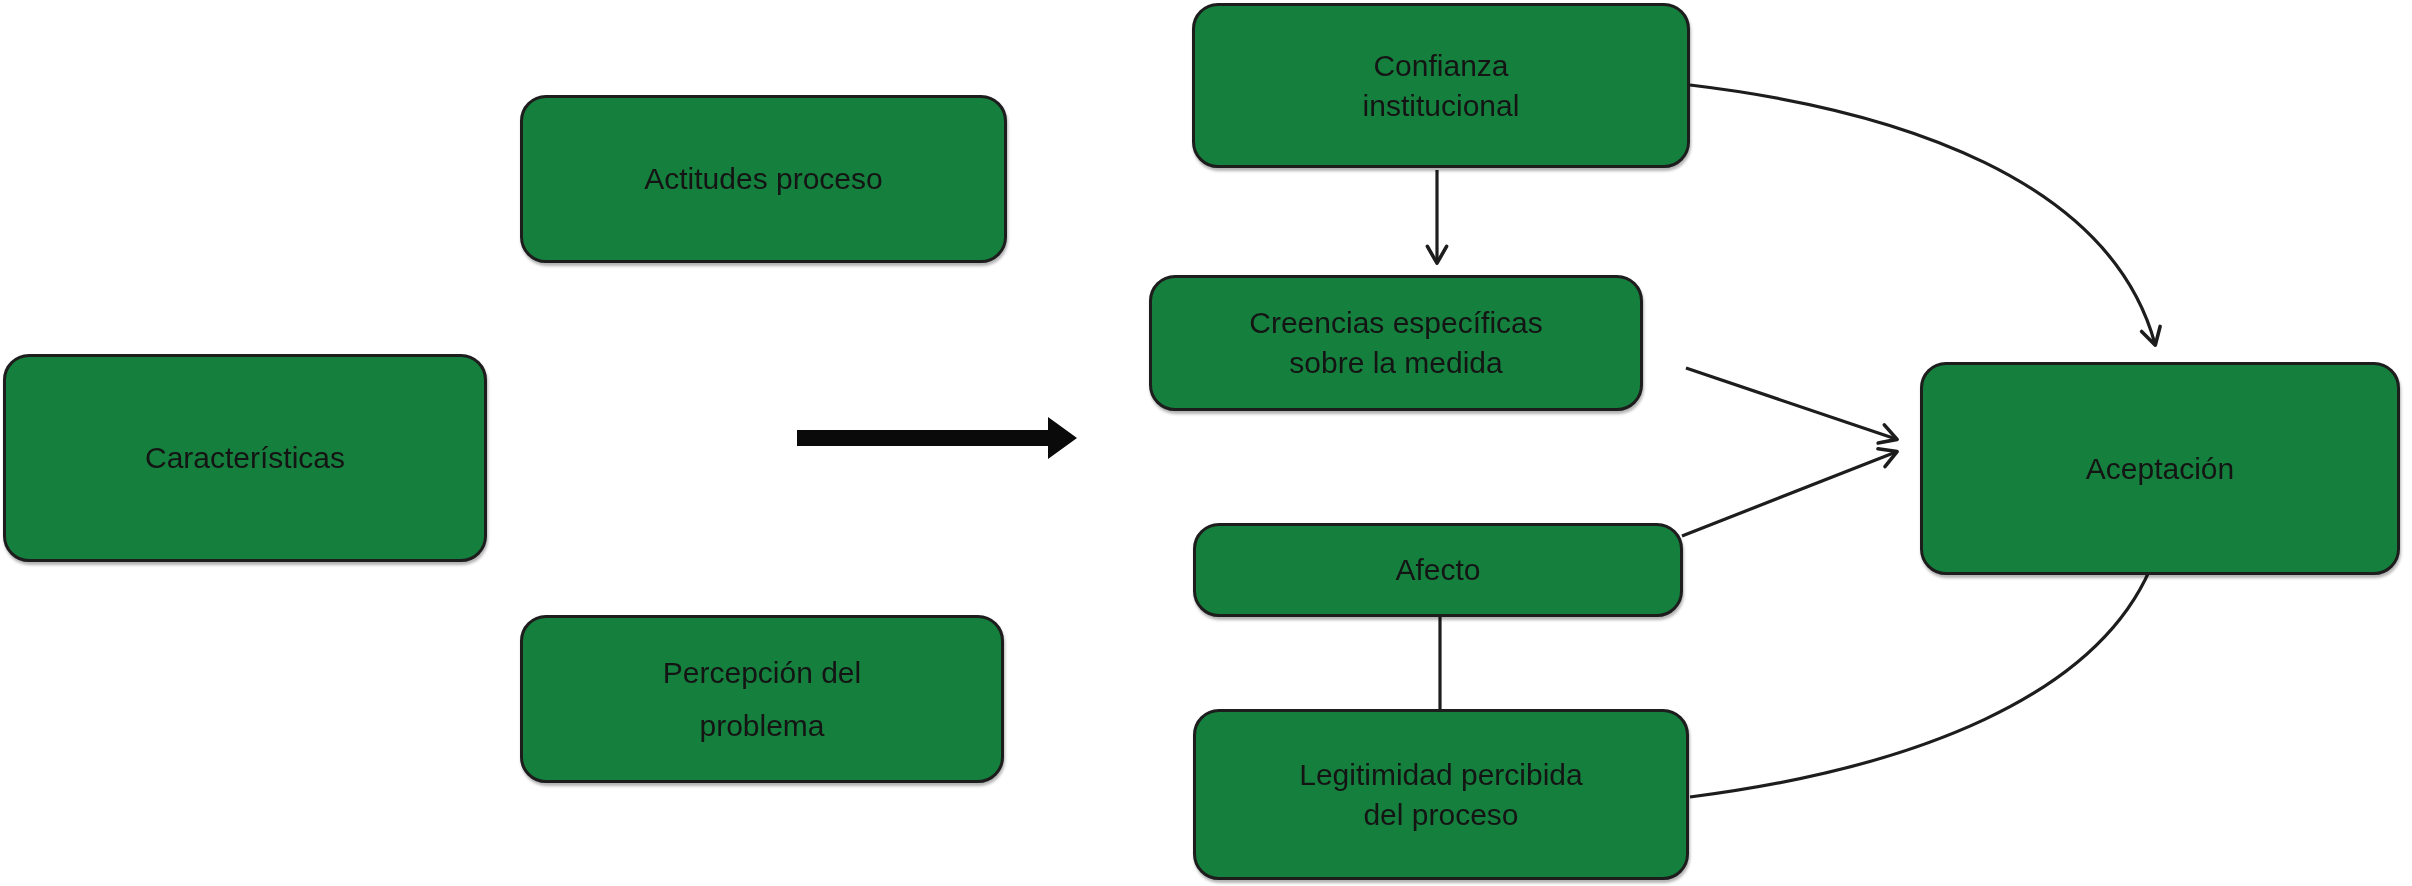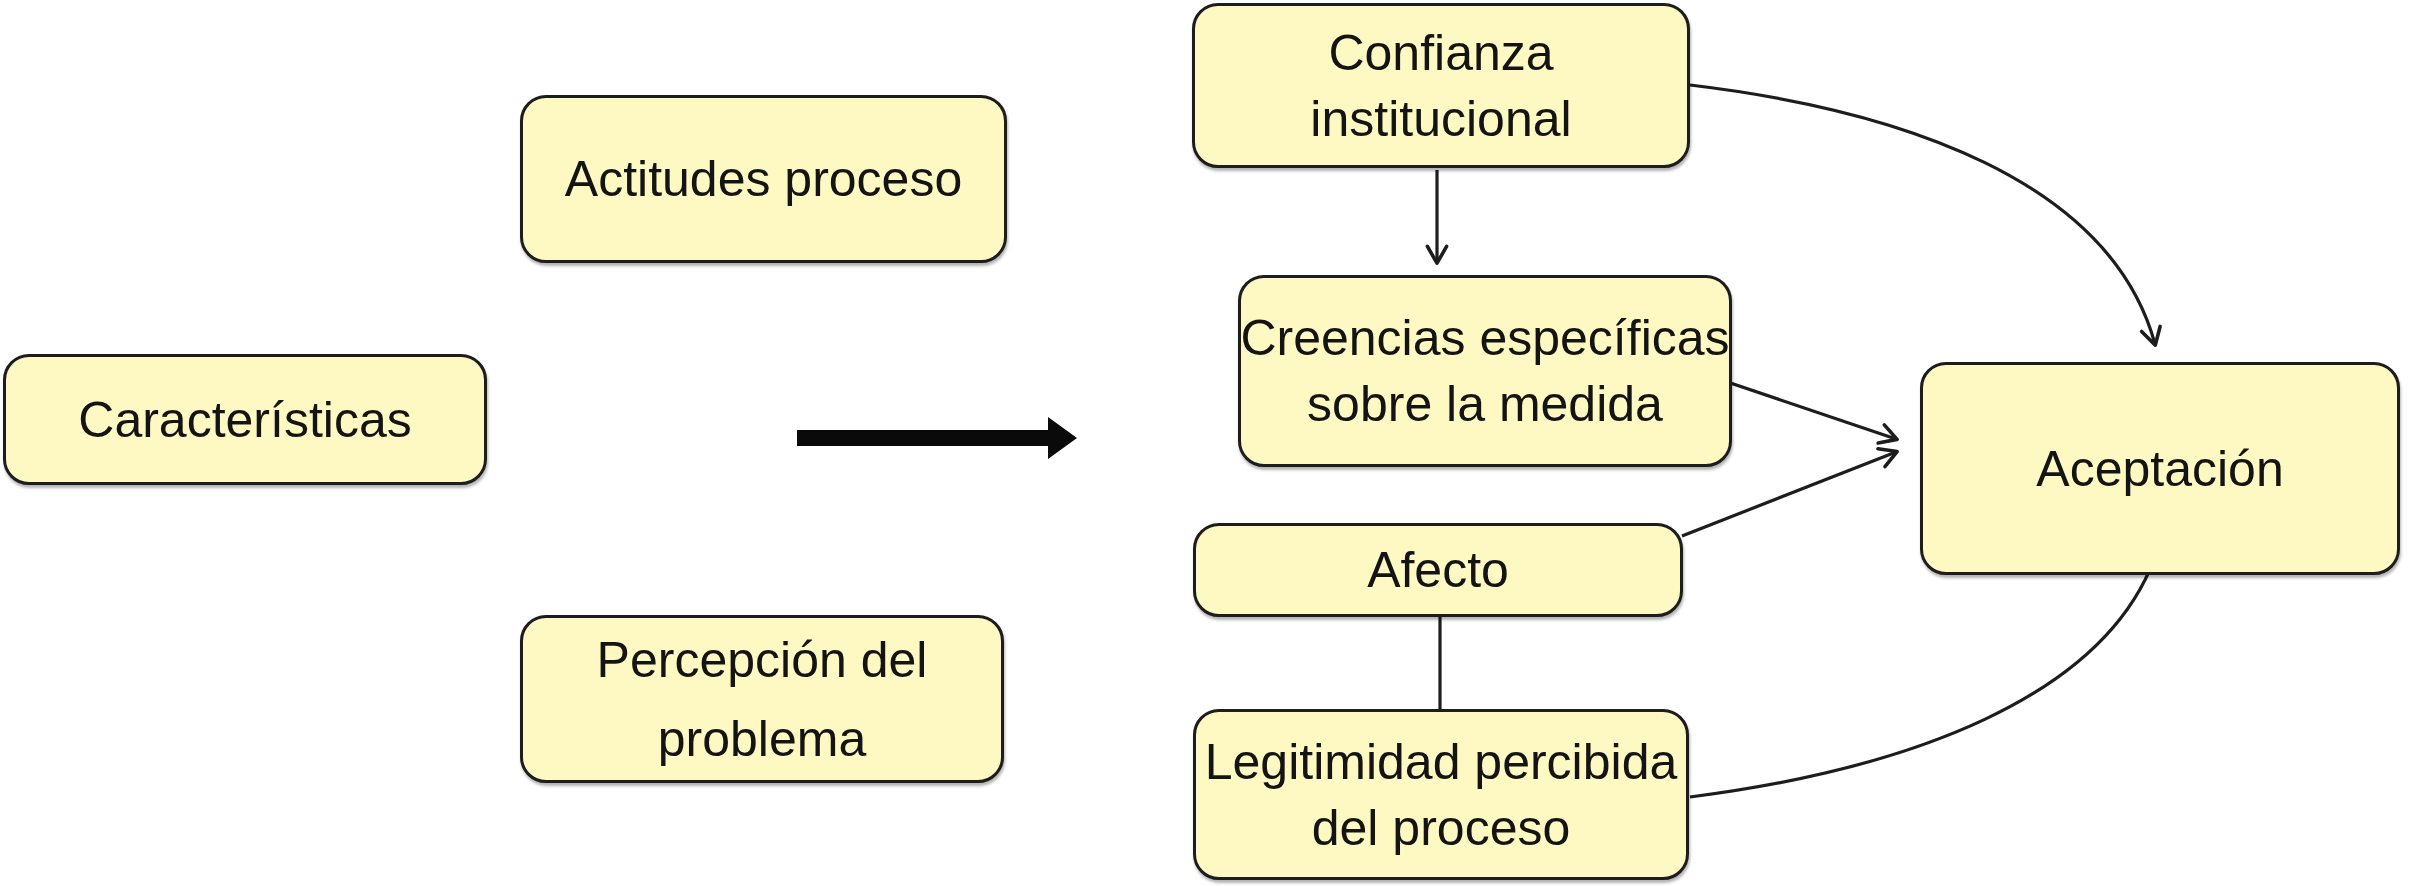--- a/index.html
+++ b/index.html
@@ -22,39 +22,39 @@
     width: 2412px;
     height: 886px;
   }
   .node {
     position: absolute;
     box-sizing: border-box;
     display: flex;
     flex-direction: column;
     align-items: center;
     justify-content: center;
-    background: #fef9c3;
+    background: #15803d;
     border: 3px solid #1d1d1d;
     border-radius: 26px;
     box-shadow: 1px 3px 3px rgba(0,0,0,0.30);
     color: #141414;
-    font-size: 50px;
+    font-size: 30px;
     line-height: 1.32;
     text-align: center;
     white-space: nowrap;
   }
   .node span { display: block; }
   .node span:empty { display: none; }
 
   
   .n-actitudes      { left: 520px;  top: 95px;  width: 487px; height: 168px; }
-  .n-caracteristicas{ left: 3px;    top: 354px; width: 484px; height: 131px; }
+  .n-caracteristicas{ left: 3px;    top: 354px; width: 484px; height: 208px; }
   .n-percepcion     { left: 520px;  top: 615px; width: 484px; height: 168px; gap: 13px; }
   .n-confianza      { left: 1192px; top: 3px;   width: 498px; height: 165px; }
-  .n-creencias      { left: 1238px; top: 275px; width: 494px; height: 192px; }
+  .n-creencias      { left: 1149px; top: 275px; width: 494px; height: 136px; }
   .n-afecto         { left: 1193px; top: 486px; width: 490px; height: 94px; margin-top: 37px;  }
   .n-legitimidad    { left: 1193px; top: 709px; width: 496px; height: 171px; align-items: center; }
   .n-aceptacion     { left: 1920px; top: 362px; width: 480px; height: 213px; }
 </style>
 </head>
 <body>
 
 <div class="canvas">
 
   <svg class="edges-layer" width="2412" height="886" viewBox="0 0 2412 886" xmlns="http://www.w3.org/2000/svg">

